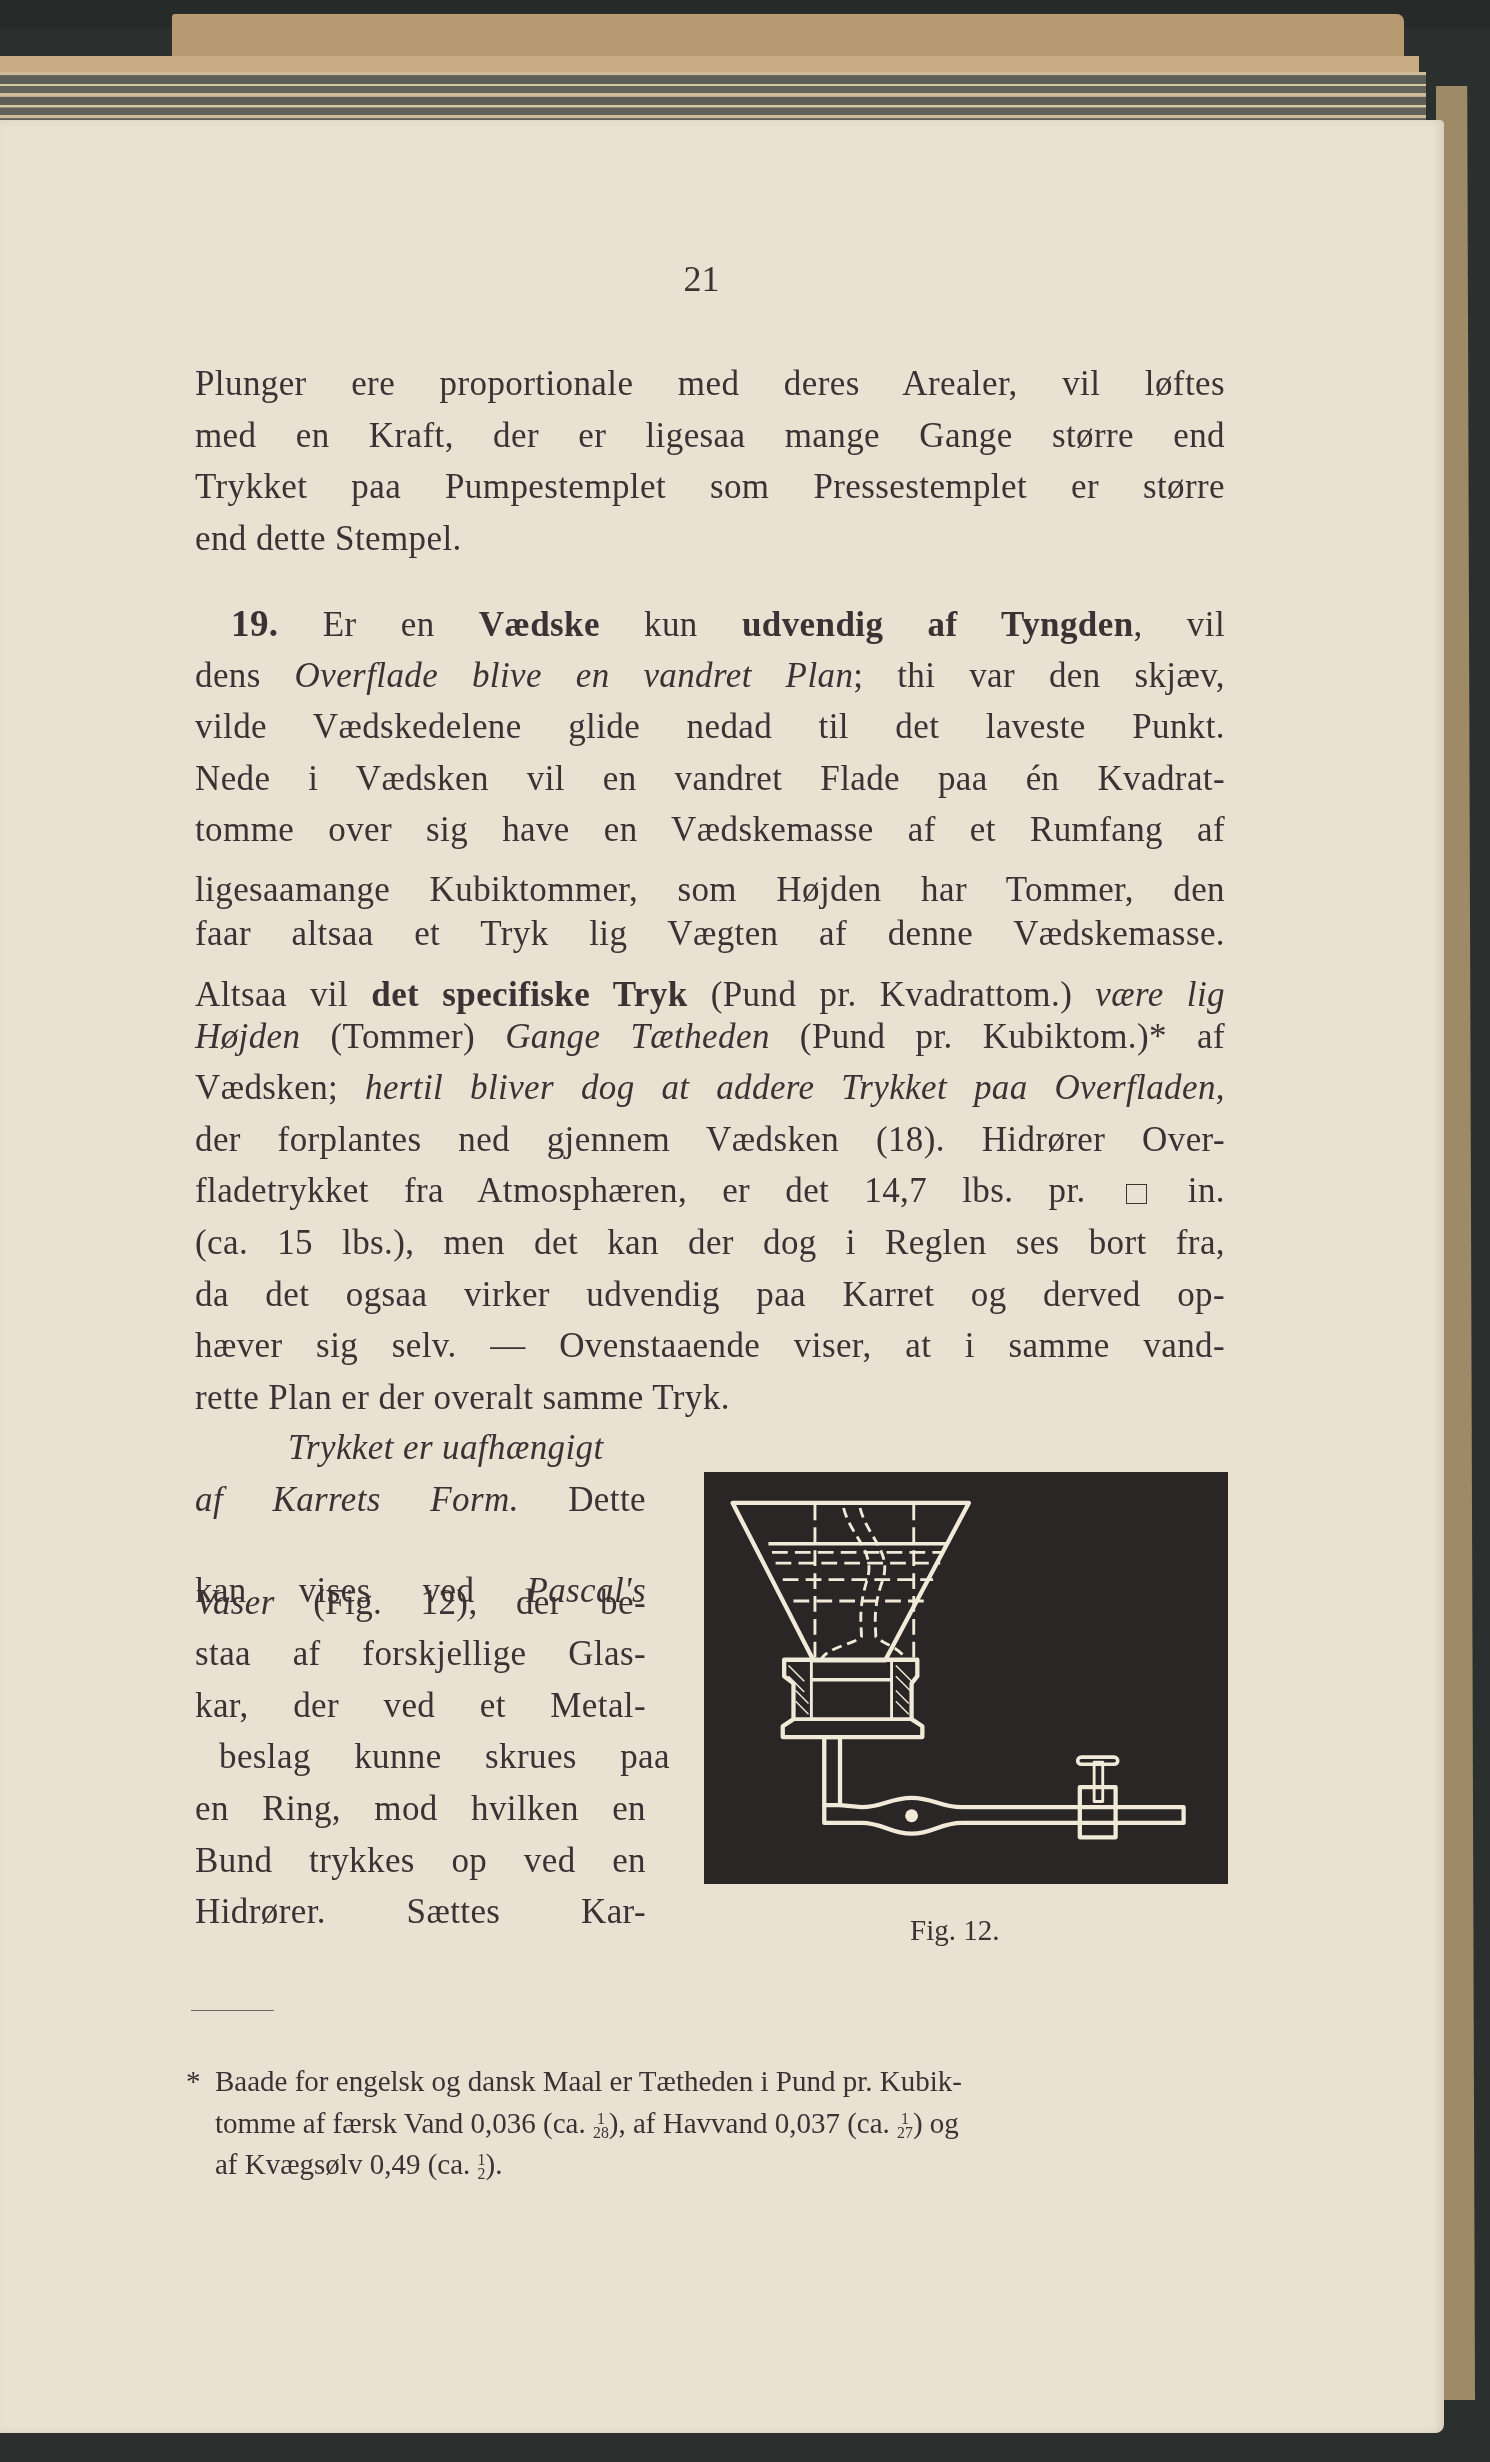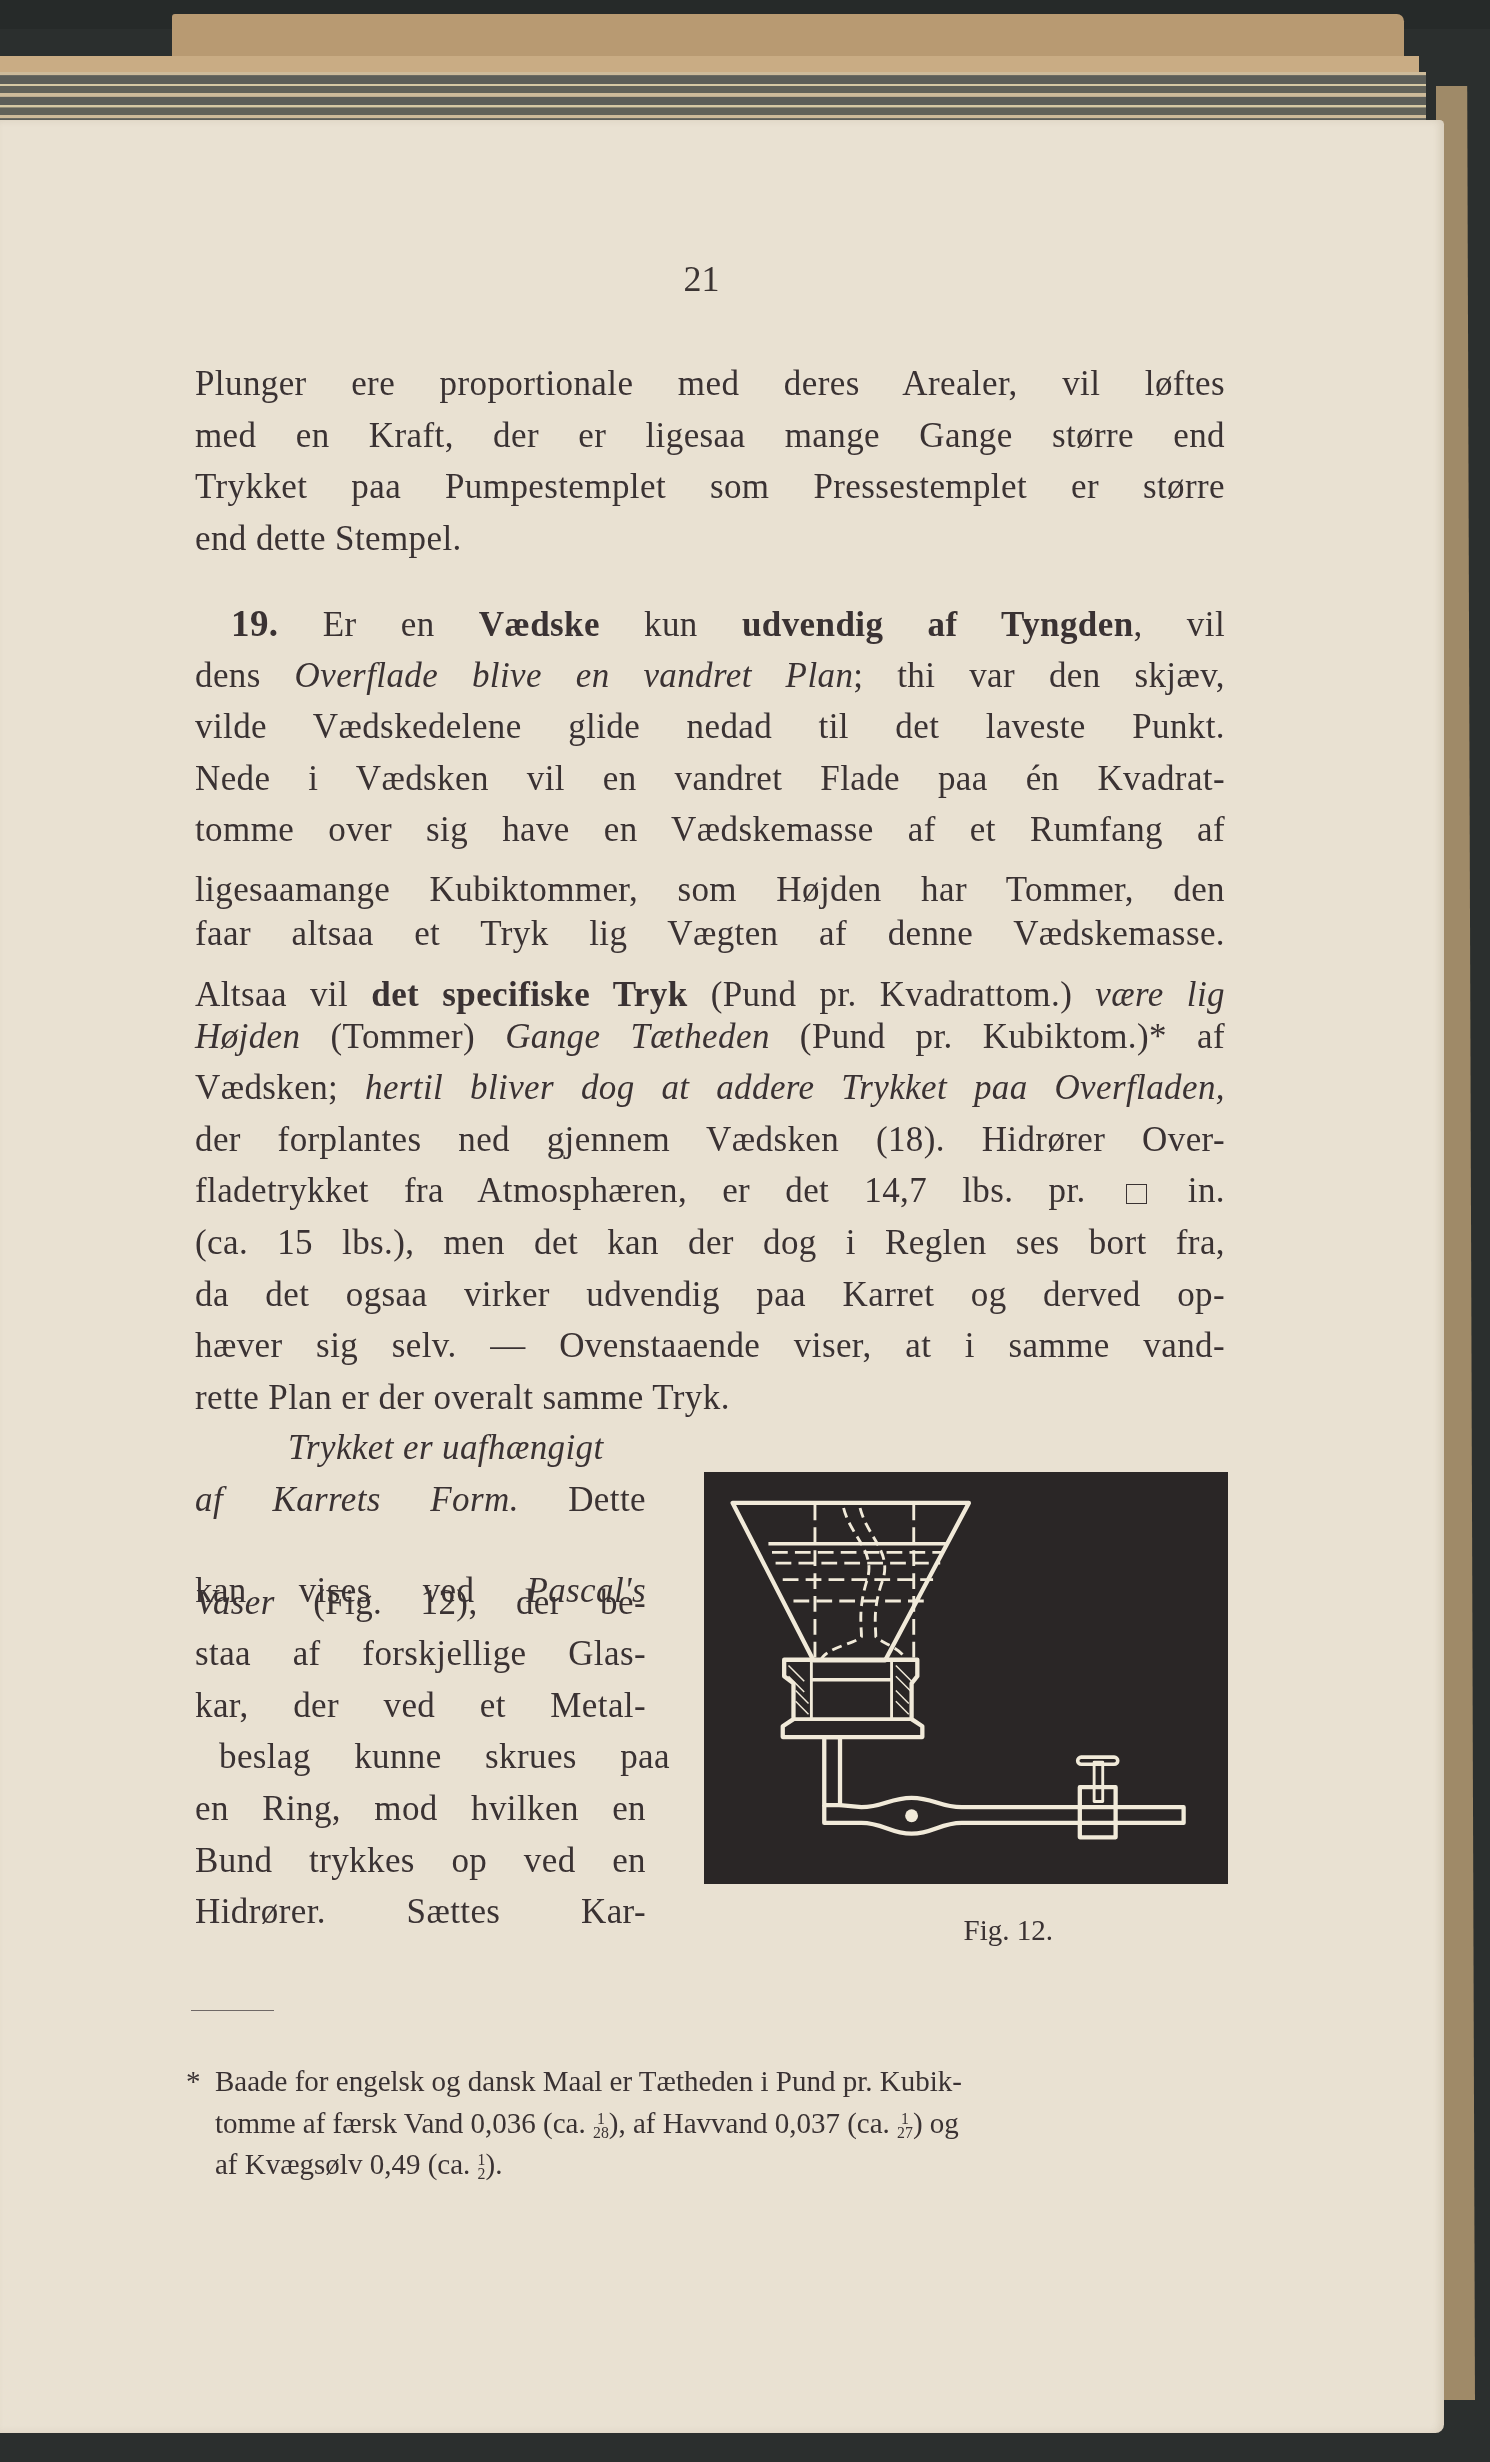--- a/index.html
+++ b/index.html
@@ -17,21 +17,21 @@
   .body-text { position:absolute; left:195px; width:1030px; font-family:"Liberation Serif", serif; font-size:35px; color:#3a3233; letter-spacing:0.4px; }
   .line { position:absolute; left:0; white-space:nowrap; text-align:justify; text-align-last:justify; width:1030px; height:43px; line-height:43px; }
   .line.short { text-align-last:left; width:auto; }
   .line.side { width:451px; }
   .line.side.short { width:auto; }
   .b { font-weight:bold; }
   .i { font-style:italic; }
   .sec { font-weight:bold; font-size:37px; }
   .figure { position:absolute; left:704px; top:1472px; width:524px; height:412px; background:#2a2626; }
   .figure svg { position:absolute; left:0; top:0; }
-  .fig-caption { position:absolute; left:910px; top:1914px; width:143px; text-align:right; font-family:"Liberation Serif", serif; font-size:29px; color:#3a3233; }
+  .fig-caption { position:absolute; left:910px; top:1914px; width:143px; text-align:left; font-family:"Liberation Serif", serif; font-size:29px; color:#3a3233; }
   .fn-rule { position:absolute; left:191px; top:2010px; width:83px; height:1.4px; background:#6f6866; }
   .footnote { position:absolute; left:215px; width:1017px; font-family:"Liberation Serif", serif; font-size:29px; color:#3a3233; }
   .fn-line { position:absolute; left:0; white-space:nowrap; height:36px; line-height:36px; }
   .frac { display:inline-block; font-size:15.8px; line-height:14.3px; vertical-align:middle; text-align:center; }
   .frac span { display:block; }
   .square { display:inline-block; width:18.6px; height:18.6px; border:1.4px solid #3a3233; vertical-align:middle; margin:0 5.7px; }
 </style>
 </head>
 <body>
 

